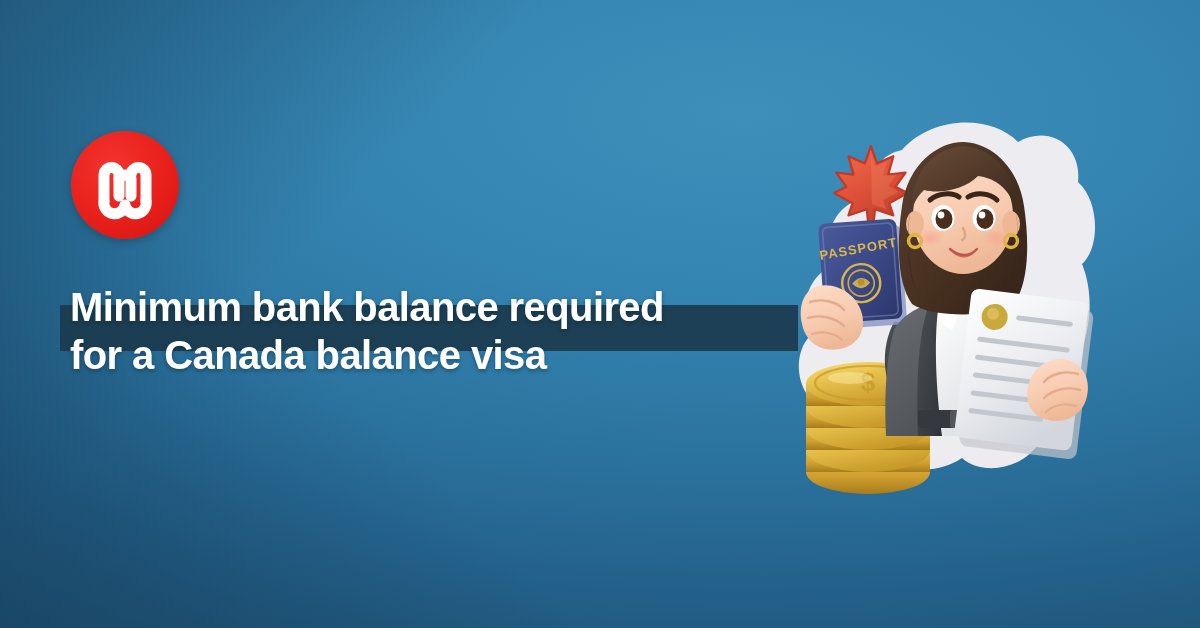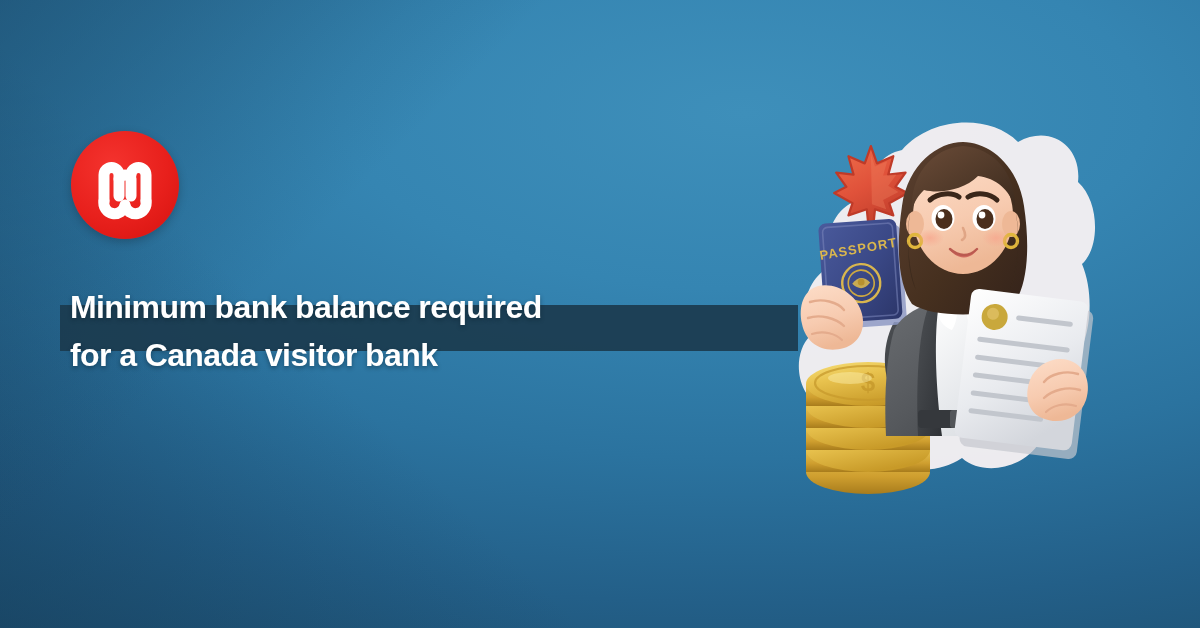--- a/index.html
+++ b/index.html
@@ -37,21 +37,21 @@
   }
   .logo-circle svg{ display:block; }
 
   
   .headline{
     position:absolute; left:70px; top:283px;
     width:760px; z-index:6;
   }
   .hl-line{
     position:relative;
-    font-size:32px; line-height:48px;
+    font-size:40px; line-height:48px;
     font-weight:700; letter-spacing:-0.6px;
     color:#ffffff;
     text-shadow:0 2px 4px rgba(8,30,45,.45);
     white-space:nowrap;
   }
   .hl-line span.txt{ position:relative; z-index:2; }
   .hl-band{
     position:absolute;
     left:-10px; top:22px;
     width:738px; height:46px;
@@ -84,21 +84,21 @@
       </svg>
     </div>
   </div>
 
   <div class="headline">
     <div class="hl-line">
       <div class="hl-band"></div>
       <span class="txt">Minimum bank balance required</span>
     </div>
     <div class="hl-line">
-      <span class="txt">for a Canada visitor bank</span>
+      <span class="txt">for a Canada balance visa</span>
     </div>
   </div>
 
   <div class="illus">
     <svg viewBox="0 0 336 412">
       <defs>
         <linearGradient id="gHair" x1="0" y1="0" x2="1" y2="1">
           <stop offset="0%" stop-color="#5b4030"></stop>
           <stop offset="55%" stop-color="#46301f"></stop>
           <stop offset="100%" stop-color="#33221a"></stop>

